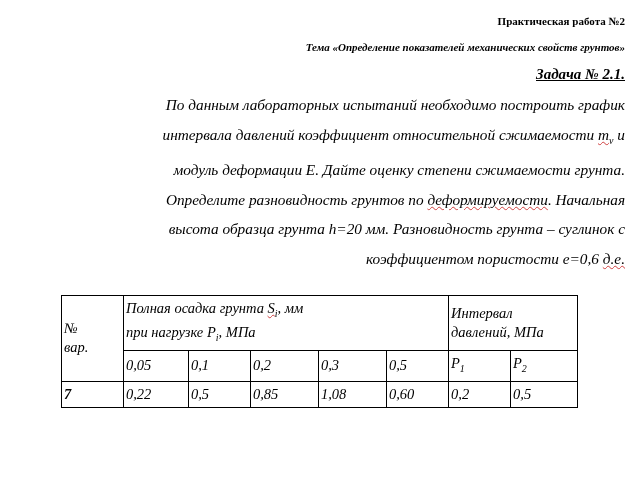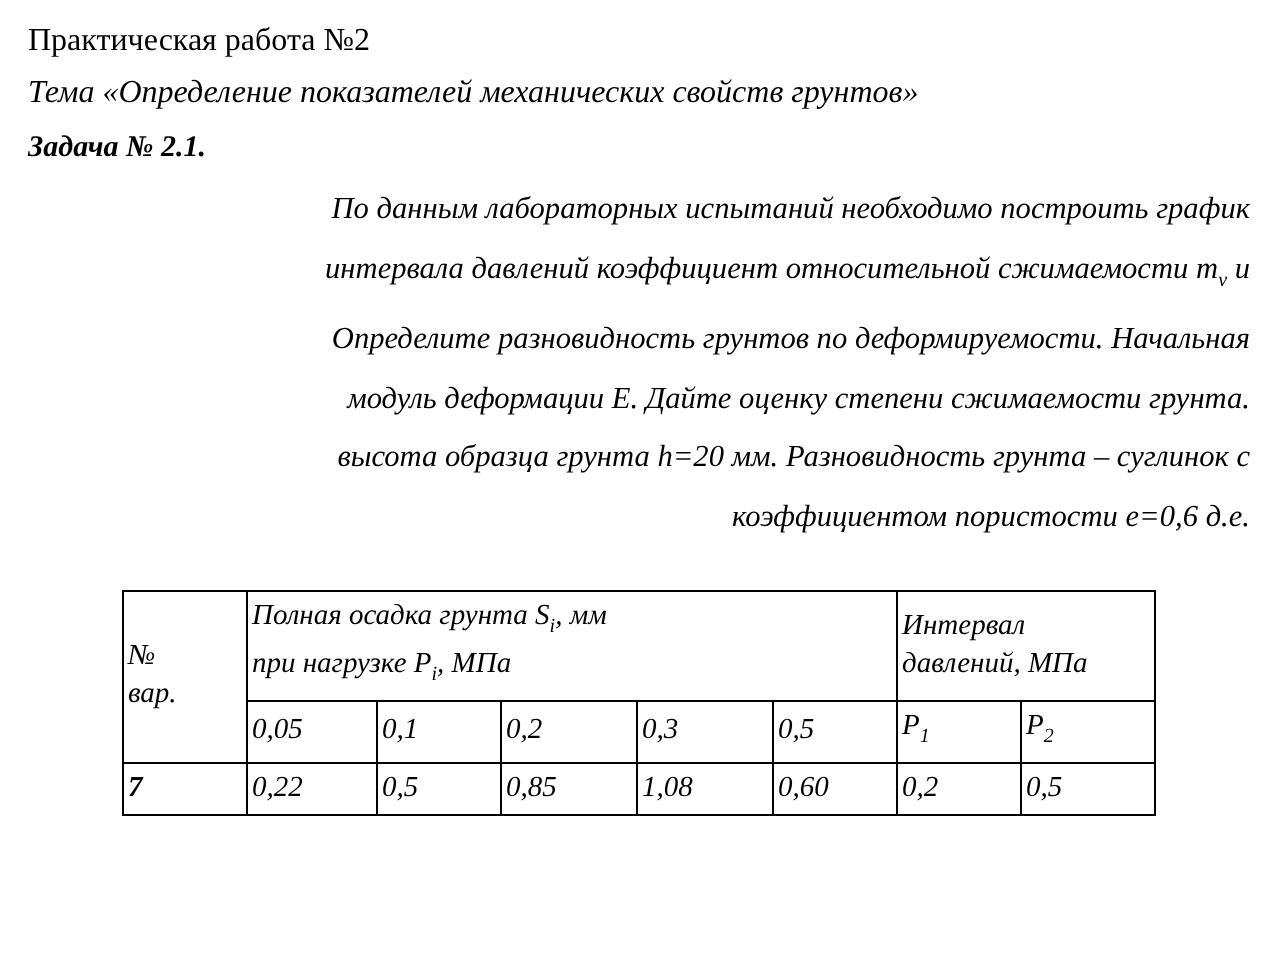--- a/index.html
+++ b/index.html
@@ -15,48 +15,50 @@
     overflow: hidden;
   }
   .page {
     width: 639px;
     height: 479px;
     box-sizing: border-box;
     padding: 8px 14px 0 14px;
     position: relative;
   }
   .title-line {
-    text-align: left;
-    font-weight: normal;
+    text-align: right;
+    font-weight: bold;
     font-style: italic;
-    font-size: 16px;
+    font-size: 11px;
     line-height: 26px;
     white-space: nowrap;
   }
   .title-1 {
     font-style: normal;
   }
   .subtitle {
-    text-align: left;
+    text-align: right;
     font-weight: bold;
     font-style: italic;
     font-size: 15px;
     line-height: 28px;
+    text-decoration: underline;
   }
   .body-text {
     font-style: italic;
     font-size: 15.3px;
     line-height: 29.5px;
     text-align: right;
     margin-top: 2px;
   }
   .body-text p {
     margin: 0;
   }
   .sq {
+    text-decoration: underline;
     text-decoration-style: wavy;
     text-decoration-color: #d04040;
     text-decoration-thickness: 1px;
   }
   .sub {
     font-size: 10px;
     vertical-align: sub;
   }
   table.data {
     border-collapse: collapse;
@@ -87,22 +89,22 @@
 
 <div class="page">
 
   <div class="title-line title-1">Практическая работа №2</div>
   <div class="title-line">Тема «Определение показателей механических свойств грунтов»</div>
   <div class="subtitle">Задача № 2.1.</div>
 
   <div class="body-text">
     <p>По данным лабораторных испытаний необходимо построить график</p>
     <p><span>интервала давлений коэффициент относительной сжимаемости </span><span class="sq"><span>m</span><span class="sub">v</span></span><span> и</span></p>
+    <p>модуль деформации Е. Дайте оценку степени сжимаемости грунта.</p>
     <p><span>Определите разновидность грунтов по </span><span class="sq">деформируемости</span><span>. Начальная</span></p>
-    <p>модуль деформации Е. Дайте оценку степени сжимаемости грунта.</p>
     <p>высота образца грунта h=20 мм. Разновидность грунта – суглинок с</p>
     <p><span>коэффициентом пористости е=0,6 </span><span class="sq">д.е.</span></p>
   </div>
 
   <table class="data">
     <colgroup>
       <col style="width:62px">
       <col style="width:65px">
       <col style="width:62px">
       <col style="width:68px">

